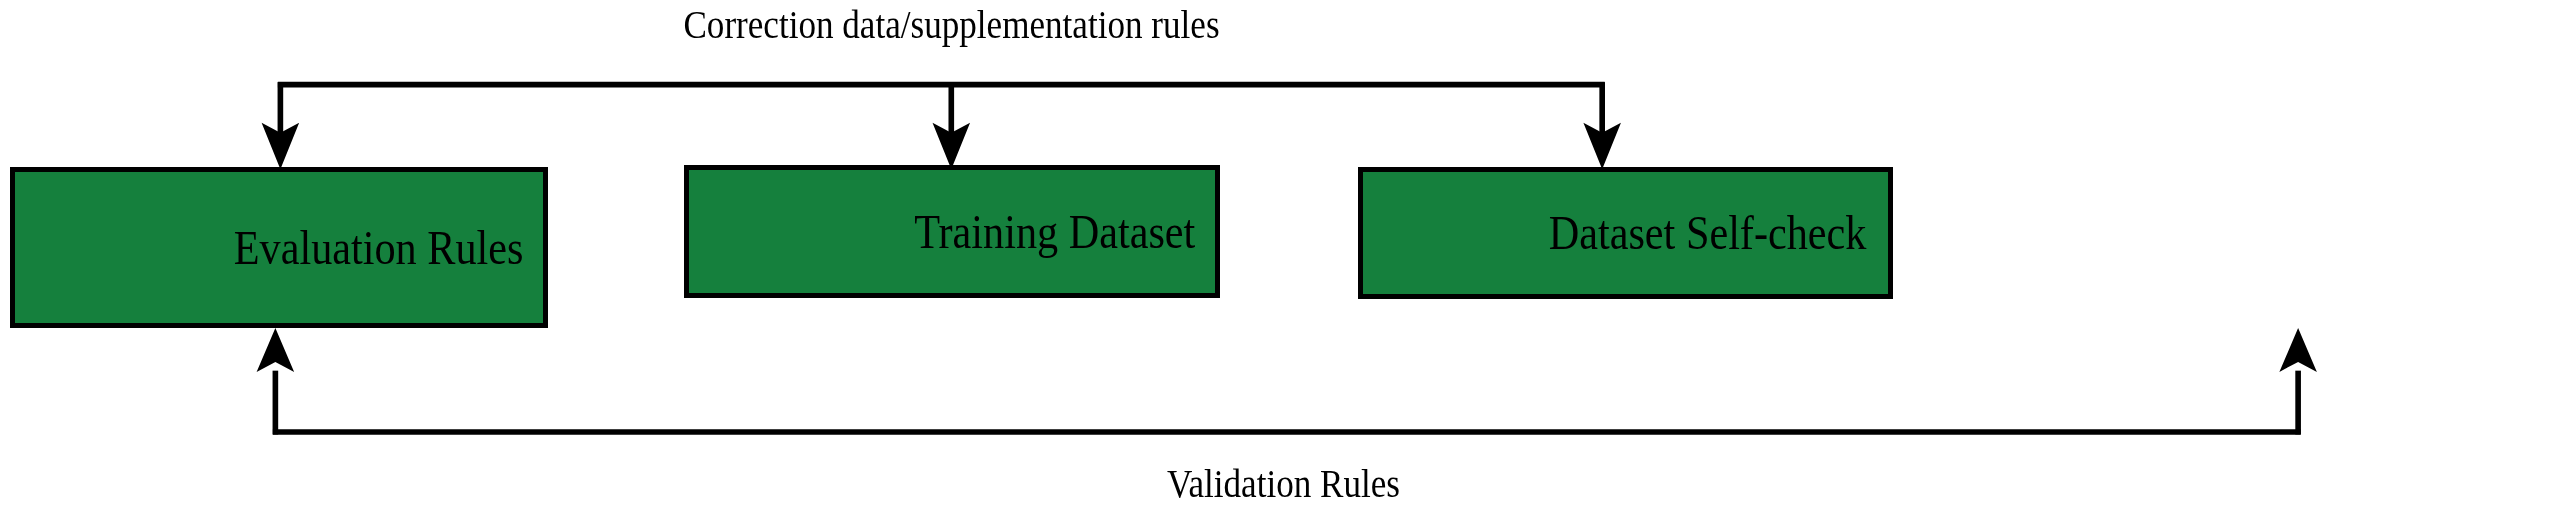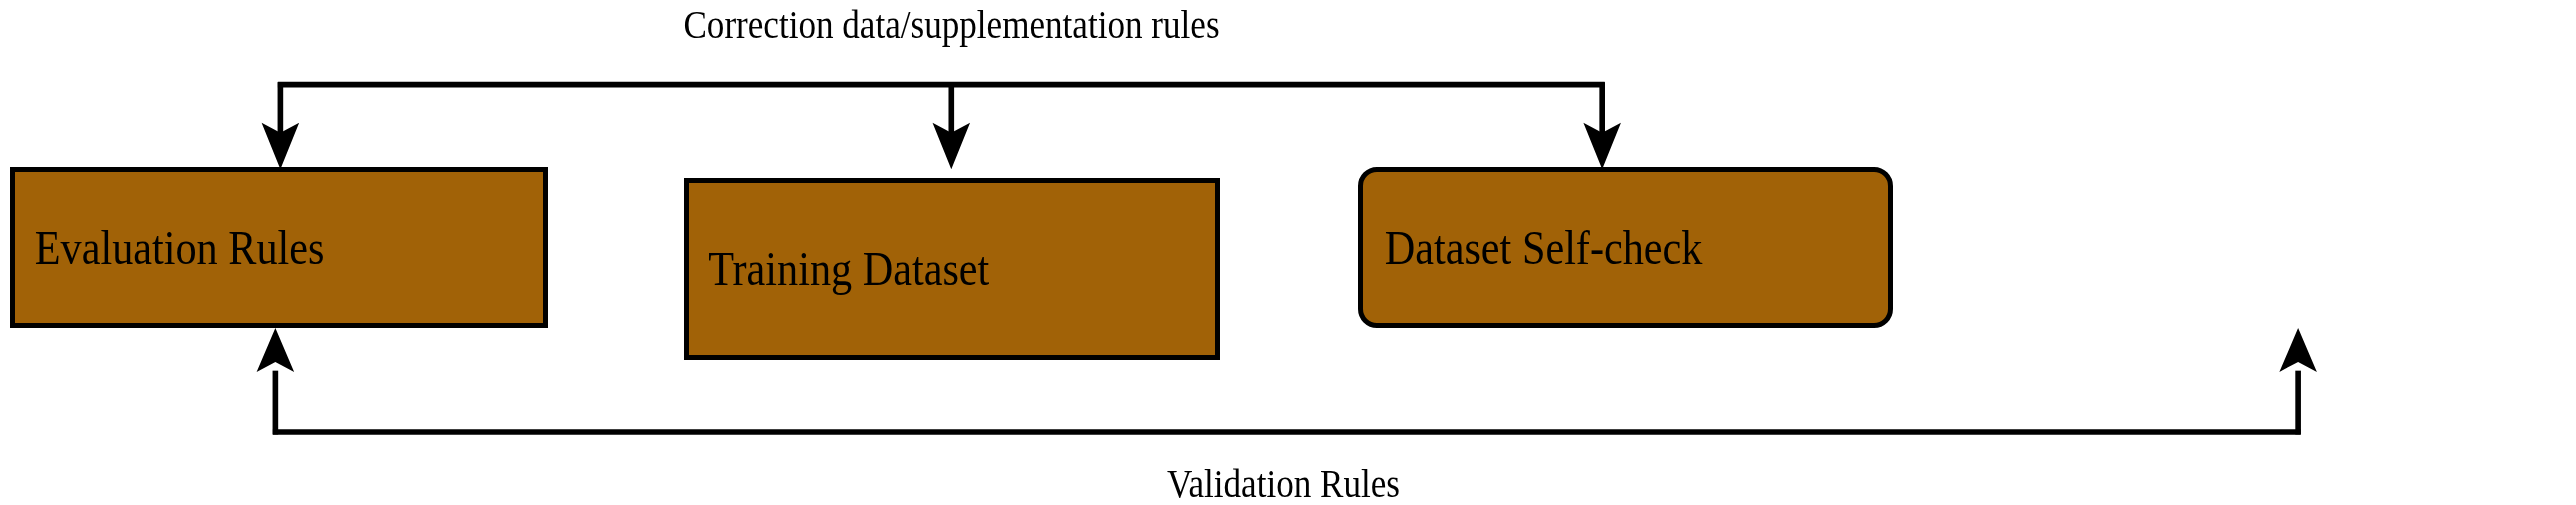--- a/index.html
+++ b/index.html
@@ -20,24 +20,24 @@
     position: absolute;
     left: 0;
     top: 0;
     width: 2576px;
     height: 506px;
   }
   .node-box {
     position: absolute;
     box-sizing: border-box;
     border: 5px solid #000000;
-    background: #a16207;
+    background: #15803d;
     display: flex;
     align-items: center;
-    justify-content: flex-start;
+    justify-content: flex-end;
   }
   .node-label {
     font-family: "Liberation Serif", "DejaVu Serif", serif;
     font-size: 48px;
     line-height: 1;
     color: #000000;
     white-space: nowrap;
     transform: scaleX(0.88);
     transform-origin: center center;
   }
@@ -45,22 +45,22 @@
     position: absolute;
     font-family: "Liberation Serif", "DejaVu Serif", serif;
     font-size: 39px;
     line-height: 1;
     color: #000000;
     white-space: nowrap;
     text-align: center;
     transform: scaleX(0.9);
   }
   #box-evaluation-rules { left: 10px;   top: 167px; width: 538px; height: 161px; }
-  #box-training-dataset { left: 684px; top: 178px; width: 536px; height: 182px; }
-  #box-dataset-selfcheck{ left: 1358px; top: 167px; width: 535px; height: 161px; border-radius: 19px; }
+  #box-training-dataset { left: 684px; top: 165px; width: 536px; height: 133px; }
+  #box-dataset-selfcheck{ left: 1358px; top: 167px; width: 535px; height: 132px; }
   #box-correlation-analysis { left: 2031px; top: 167px; width: 535px; height: 161px; }
 
   #label-top    { left: 532px;  top: 5px;   width: 839px; }
   #label-bottom { left: 983px; top: 464px; width: 601px;  }
 </style>
 </head>
 <body>
 
 <div id="canvas">
 

